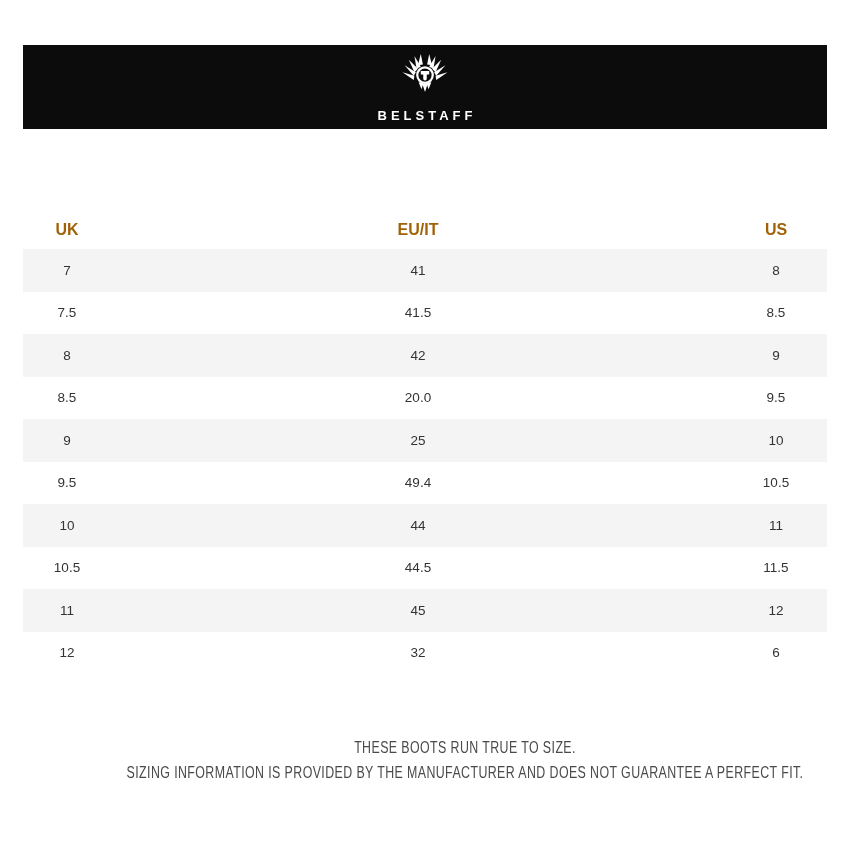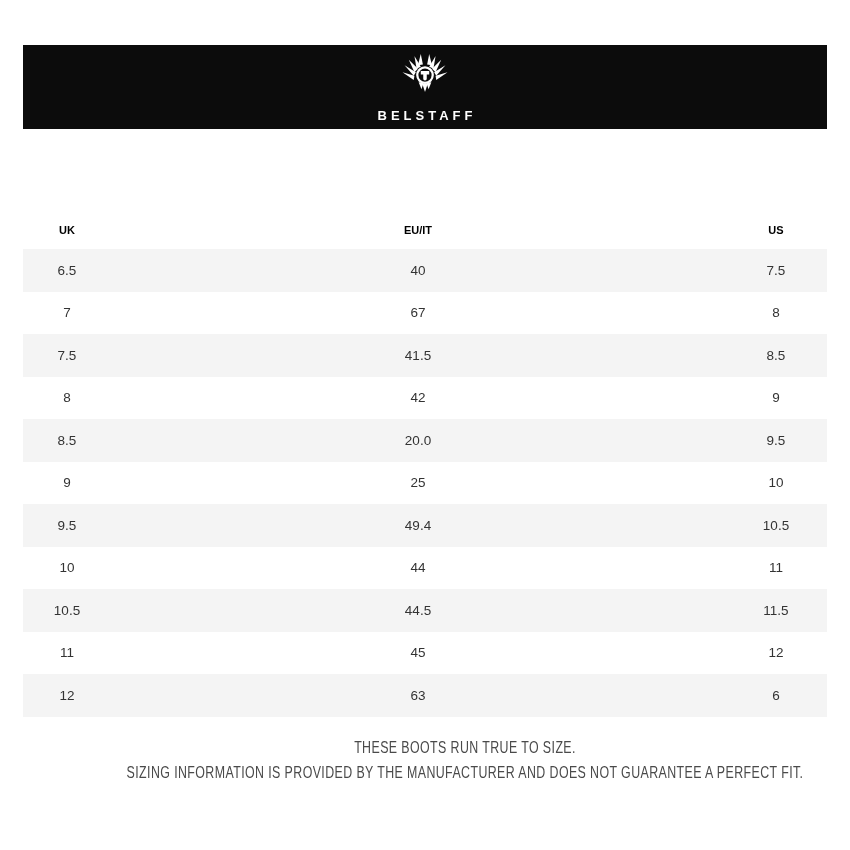--- a/index.html
+++ b/index.html
@@ -44,23 +44,23 @@
   }
   table.size-table {
     width: 100%;
     border-collapse: collapse;
     table-layout: fixed;
   }
   table.size-table col.c-uk { width: 88px; }
   table.size-table col.c-us { width: 102px; }
   table.size-table th {
     height: 39px;
-    font-size: 11px;
+    font-size: 16px;
     font-weight: bold;
-    color: #000000;
+    color: #a16207;
     text-align: center;
     vertical-align: middle;
   }
   table.size-table td {
     height: 42.5px;
     font-size: 13.5px;
     font-weight: normal;
     color: #333333;
     text-align: center;
     vertical-align: middle;
@@ -130,27 +130,22 @@
         </colgroup>
       <thead>
         <tr>
           <th>UK</th>
           <th>EU/IT</th>
           <th>US</th>
         </tr>
       </thead>
       <tbody>
         <tr>
-          <td>6.5</td>
-          <td>40</td>
-          <td>7.5</td>
-        </tr>
-        <tr>
           <td>7</td>
-          <td>67</td>
+          <td>41</td>
           <td>8</td>
         </tr>
         <tr>
           <td>7.5</td>
           <td>41.5</td>
           <td>8.5</td>
         </tr>
         <tr>
           <td>8</td>
           <td>42</td>
@@ -181,21 +176,21 @@
           <td>44.5</td>
           <td>11.5</td>
         </tr>
         <tr>
           <td>11</td>
           <td>45</td>
           <td>12</td>
         </tr>
         <tr>
           <td>12</td>
-          <td>63</td>
+          <td>32</td>
           <td>6</td>
         </tr>
       </tbody>
     </table>
   </div>
 
   <div class="footer-notes">
     <span class="footer-line">THESE BOOTS RUN TRUE TO SIZE.</span>
     <span class="footer-line">SIZING INFORMATION IS PROVIDED BY THE MANUFACTURER AND DOES NOT GUARANTEE A PERFECT FIT.</span>
   </div>

